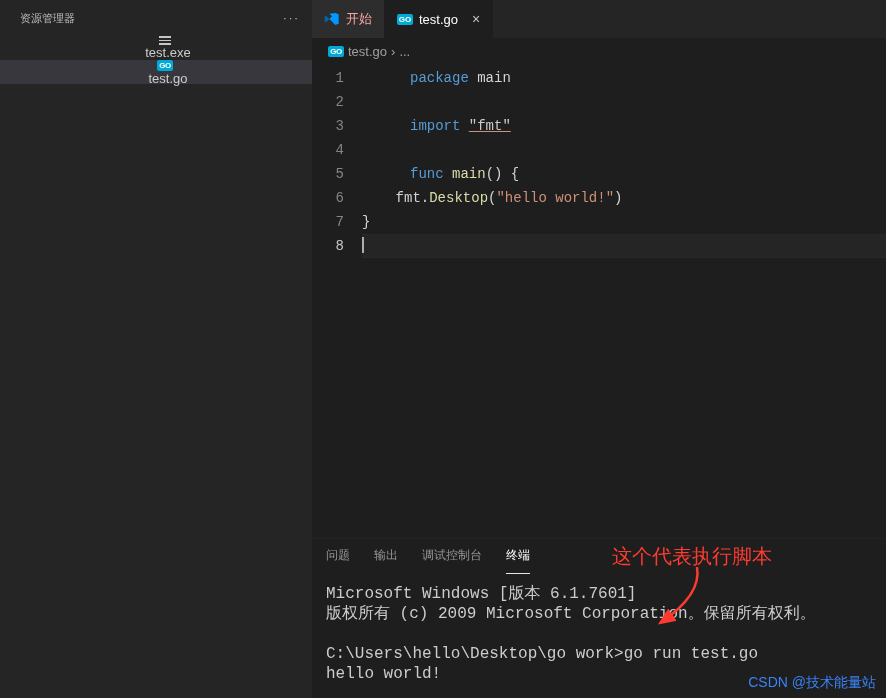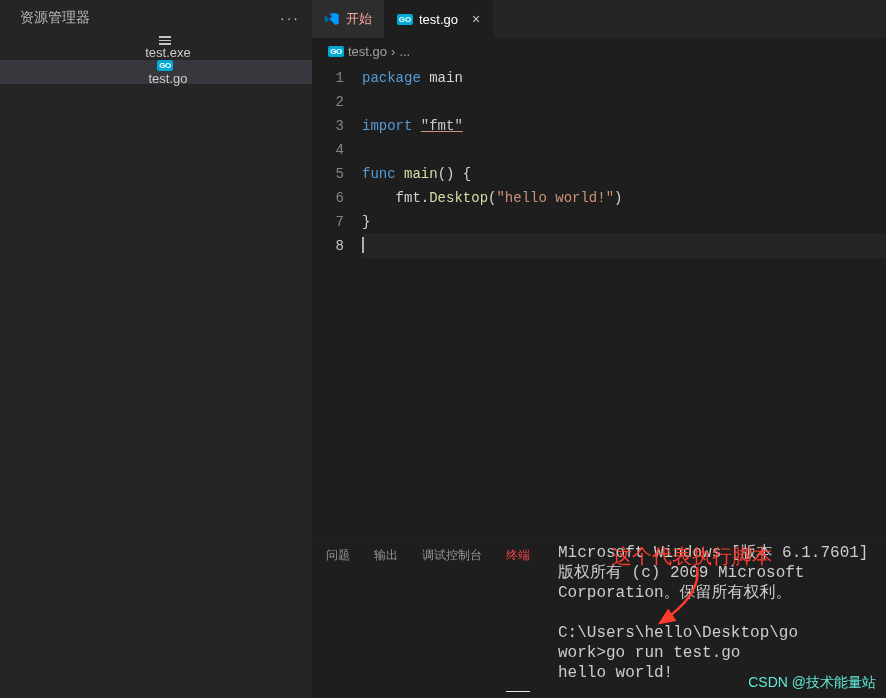--- a/index.html
+++ b/index.html
@@ -18,21 +18,21 @@
       background: #252526;
       display: flex;
       flex-direction: column;
     }
     .sidebar-header {
       height: 36px;
       display: flex;
       align-items: center;
       justify-content: space-between;
       padding: 0 12px 0 20px;
-      font-size: 14px;
+      font-size: 11px;
       color: #bbbbbb;
     }
     .sidebar-header .more {
       letter-spacing: 2px;
       cursor: pointer;
       color: #c5c5c5;
     }
     .folder-header {
       display: flex;
       align-items: center;
@@ -138,50 +138,51 @@
       padding-right: 18px;
     }
     .gutter .ln { height: 24px; }
     .gutter .ln.current { color: #c6c6c6; }
     .code { flex: 1; position: relative; }
     .code-line { height: 24px; white-space: pre; }
     .code-line.current {
       background: rgba(255,255,255,0.03);
       box-shadow: inset 0 1px 0 #282828, inset 0 -1px 0 #282828;
     }
-    .kw { color: #569cd6; }
+    .kw { color: #569cd6; margin-left: 48px; }
     .fn { color: #dcdcaa; }
     .str { color: #ce9178; }
     .str-u { text-decoration: underline; text-decoration-color: #ce9178; }
     .plain { color: #d4d4d4; }
     .cursor-line {
       position: absolute;
       left: 0; width: 2px; height: 16px;
       background: #aeafad;
       top: 4px;
     }
     .terminal-panel {
       height: 160px;
       border-top: 1px solid #222;
       background: #1e1e1e;
       display: flex;
+      flex-direction: column;
       position: relative;
     }
     .term-tabs {
       display: flex;
       gap: 24px;
       padding: 8px 14px 6px 14px;
       font-size: 12px;
       color: #969696;
     }
     .term-tab { cursor: pointer; }
     .term-tab.active {
-      color: #ef4444;
+      color: #ffffff;
       border-bottom: 1px solid #e7e7e7;
-      padding-bottom: 17px;
+      padding-bottom: 9px;
     }
     .term-body {
       flex: 1;
       padding: 4px 14px;
       font-family: Consolas, "Courier New", monospace;
       font-size: 16px;
       line-height: 20px;
       color: #cccccc;
       white-space: pre-wrap;
     }
@@ -195,21 +196,21 @@
     }
     .arrow {
       position: absolute;
       pointer-events: none;
     }
     .watermark {
       position: absolute;
       right: 10px;
       bottom: 6px;
       font-size: 14px;
-      color: #5eead4;
+      color: #3b82f6;
       font-family: "Microsoft YaHei", sans-serif;
     }
     .go-badge {
       background: #00acd7;
       color: #fff;
       font-size: 8px;
       font-weight: 700;
       padding: 1px 2px;
       border-radius: 2px;
       letter-spacing: -0.5px;

